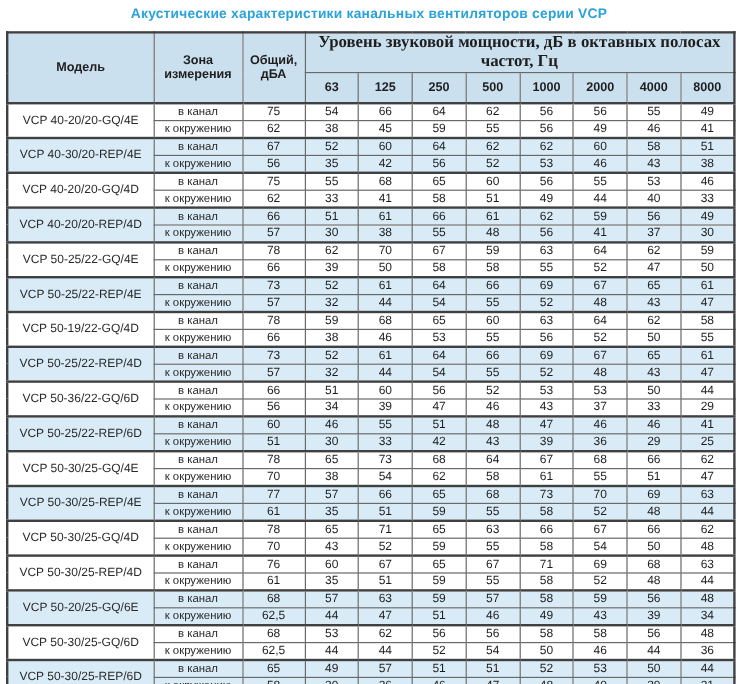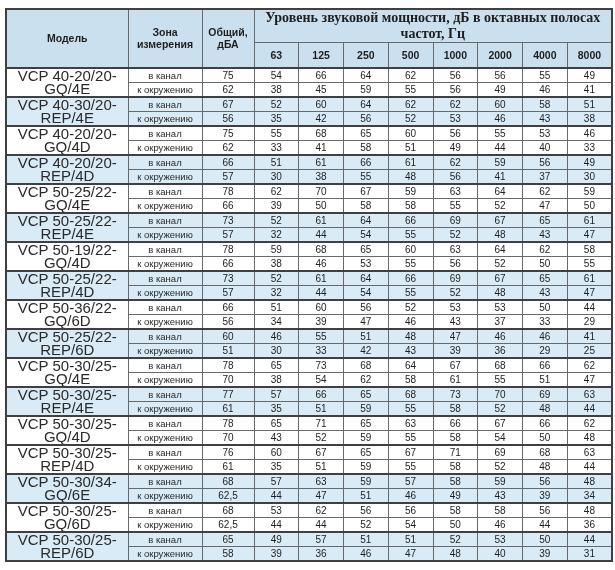--- a/index.html
+++ b/index.html
@@ -41,29 +41,30 @@
   }
   th.pre { white-space: pre-line; line-height: 12px; margin-top: 48px; }
   th.octave-span { height: 28px; font-size: 14px; font-family: Liberation Serif, serif; }
   th.freq { height: 25px; font-size: 10.5px; }
   tbody td {
     font-size: 10px;
     height: 14px;
     line-height: 13px;
     background: #ffffff;
   }
-  tbody td.model { font-size: 15px; color: #2a2a2a; margin-left: 38px; }
+  tbody td.model { font-size: 10px; color: #2a2a2a; margin-left: 38px; }
   tbody td.zone  { font-size: 9.5px; color: #2a2a2a; }
   tbody tr.shaded td { background: #d8ebf7; }
   tbody tr.grp-first td { border-top: 2px solid #3f4042; }
 </style>
 </head>
 <body>
 
 <div class="page">
+  <div class="title">Акустические характеристики канальных вентиляторов  серии VCP</div>
 
   <table class="acoustic">
     <colgroup>
       <col style="width:122px">
       <col style="width:74px">
       <col style="width:52px">
       <col span="8" style="width:44.75px">
     </colgroup>
     <thead>
       <tr>
@@ -430,21 +431,21 @@
           <td class="val">35</td>
           <td class="val">51</td>
           <td class="val">59</td>
           <td class="val">55</td>
           <td class="val">58</td>
           <td class="val">52</td>
           <td class="val">48</td>
           <td class="val">44</td>
         </tr>
         <tr class="grp-first shaded">
-          <td rowspan="2" class="model">VCP 50-30/34-GQ/6E</td>
+          <td rowspan="2" class="model">VCP 50-20/25-GQ/6E</td>
           <td class="zone">в канал</td>
           <td class="val total">68</td>
           <td class="val">57</td>
           <td class="val">63</td>
           <td class="val">59</td>
           <td class="val">57</td>
           <td class="val">58</td>
           <td class="val">59</td>
           <td class="val">56</td>
           <td class="val">48</td>

